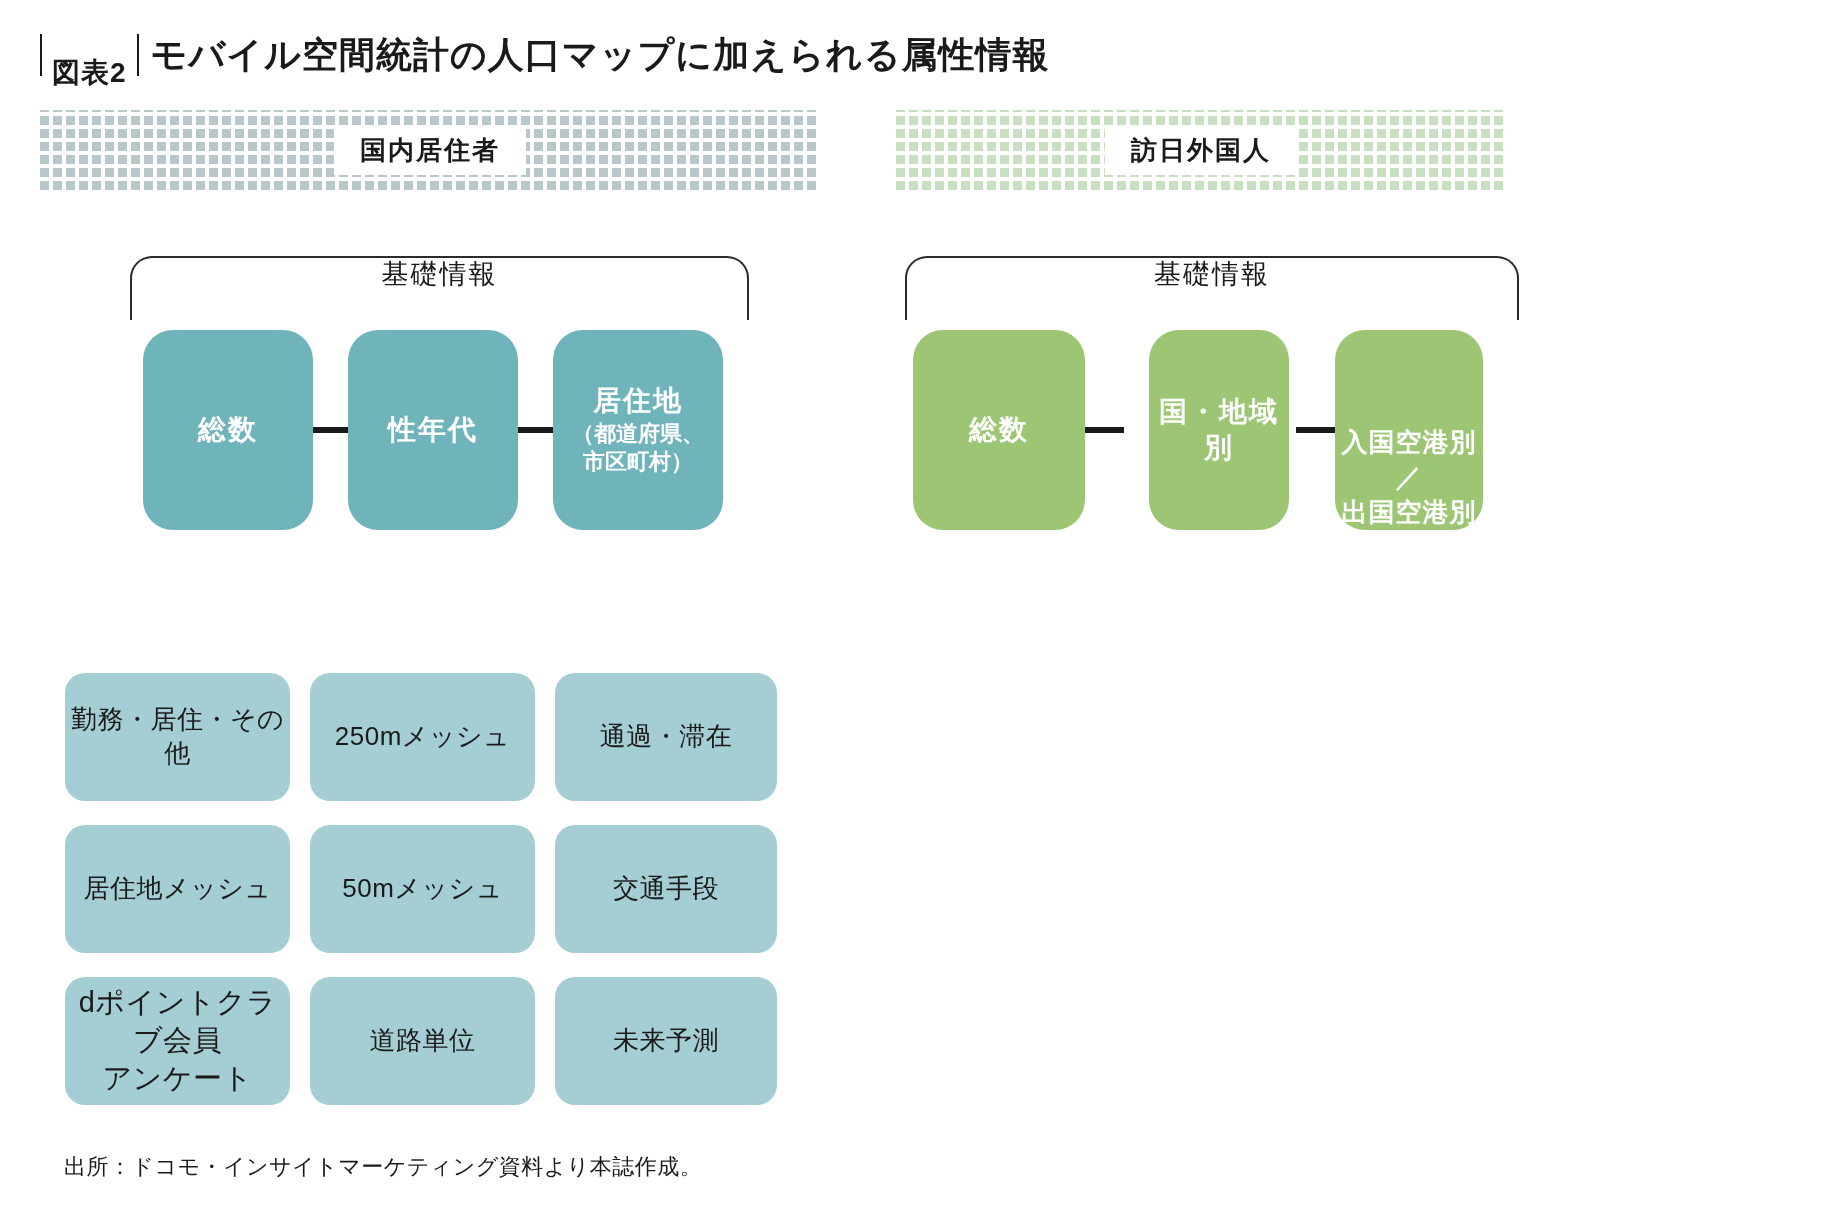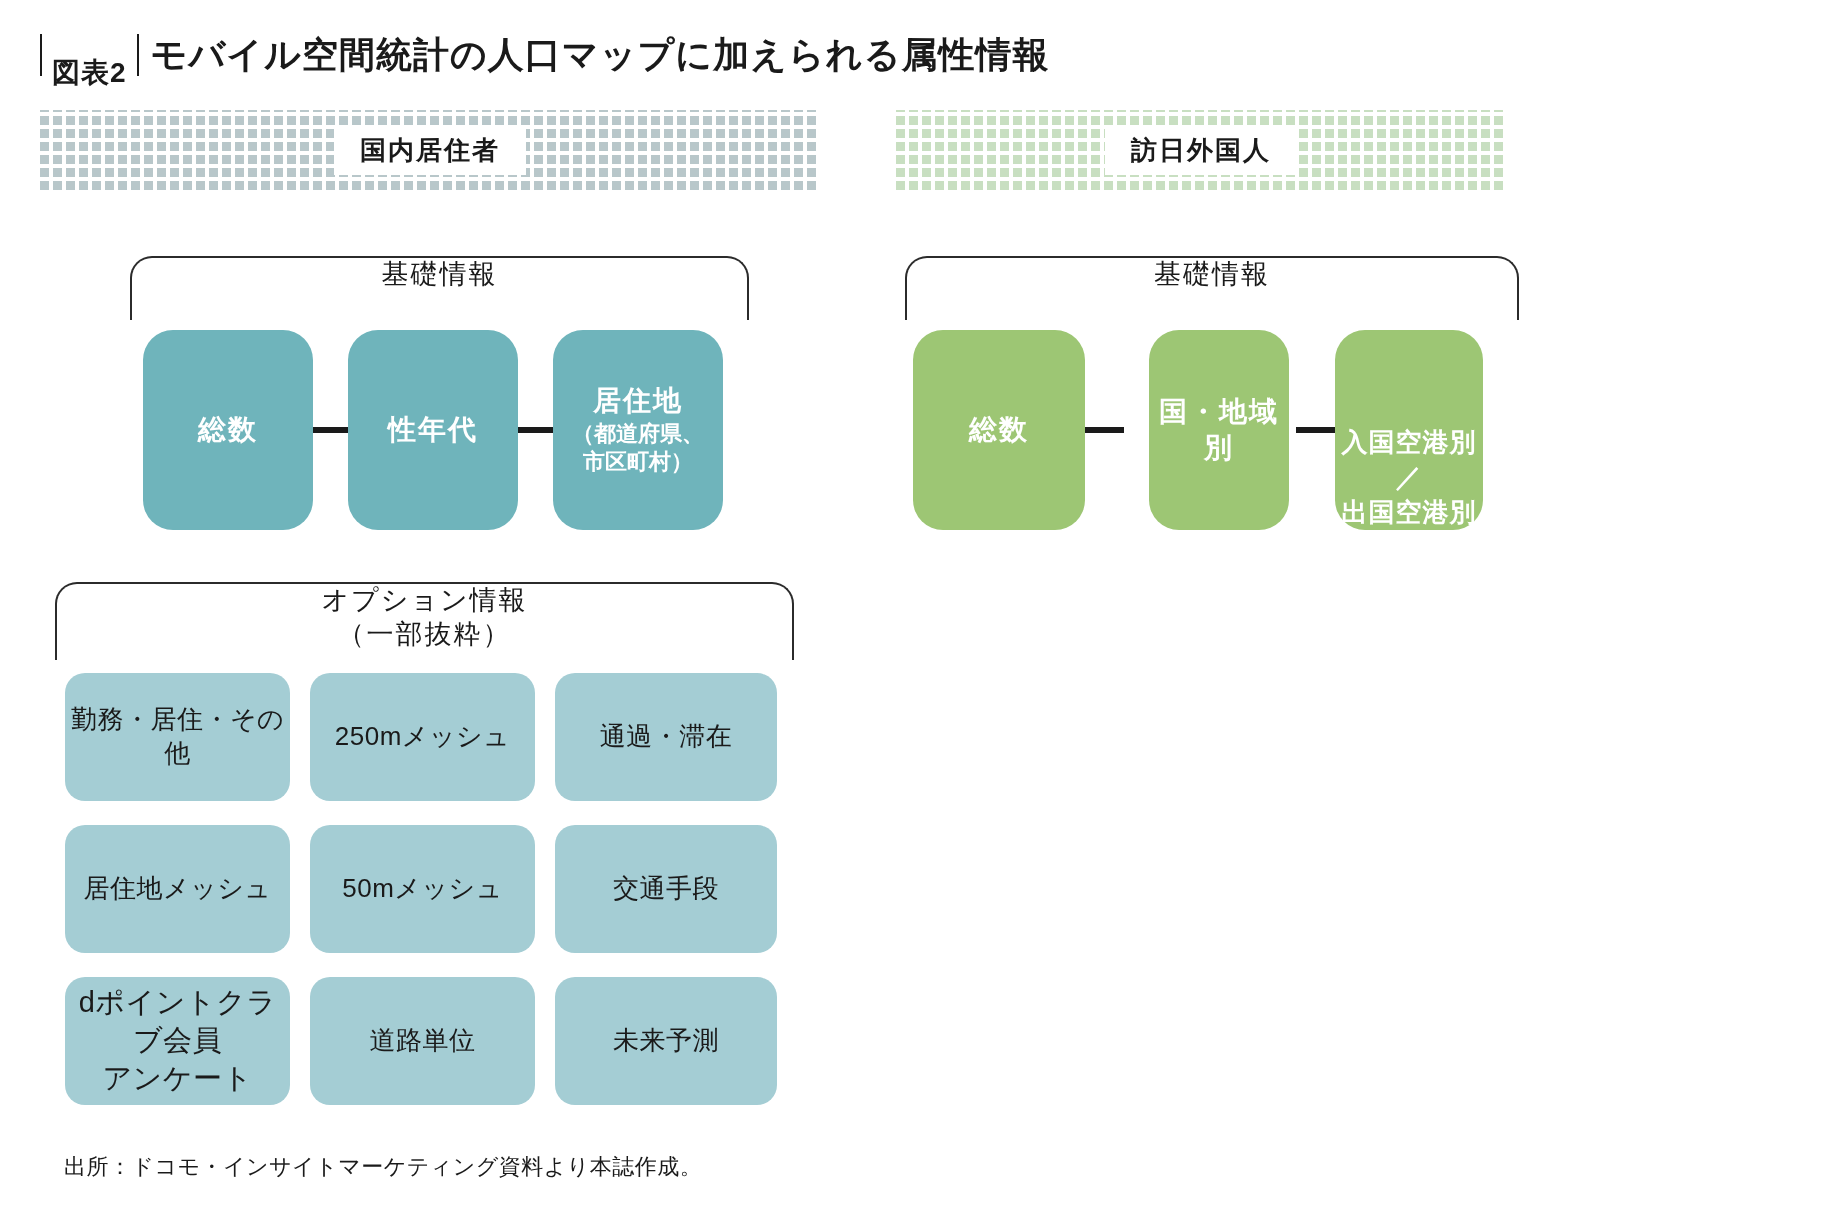--- a/index.html
+++ b/index.html
@@ -134,26 +134,20 @@
   <div class="connector" style="left:1085px; width:39px;"></div>
   <div class="basic-box green" style="left:1149px; width:140px;">
     <span class="l-main">国・地域別</span>
   </div>
   <div class="connector" style="left:1296px; width:39px;"></div>
   <div class="basic-box green" style="left:1335px; width:148px;justify-content:flex-end;">
     <span class="l-med">入国空港別／</span>
     <span class="l-med">出国空港別</span>
   </div>
 
-  <div class="bracket" style="left:55px; top:582px; width:735px; height:76px;">
-    <span class="bracket-label">
-      <span>オプション情報</span><br>
-      <span>（一部抜粋）</span>
-    </span>
-  </div>
 
   <div class="option-grid">
     <div class="option-box">
       <span>勤務・居住・その他</span>
     </div>
     <div class="option-box">
       <span>250mメッシュ</span>
     </div>
     <div class="option-box">
       <span>通過・滞在</span>

